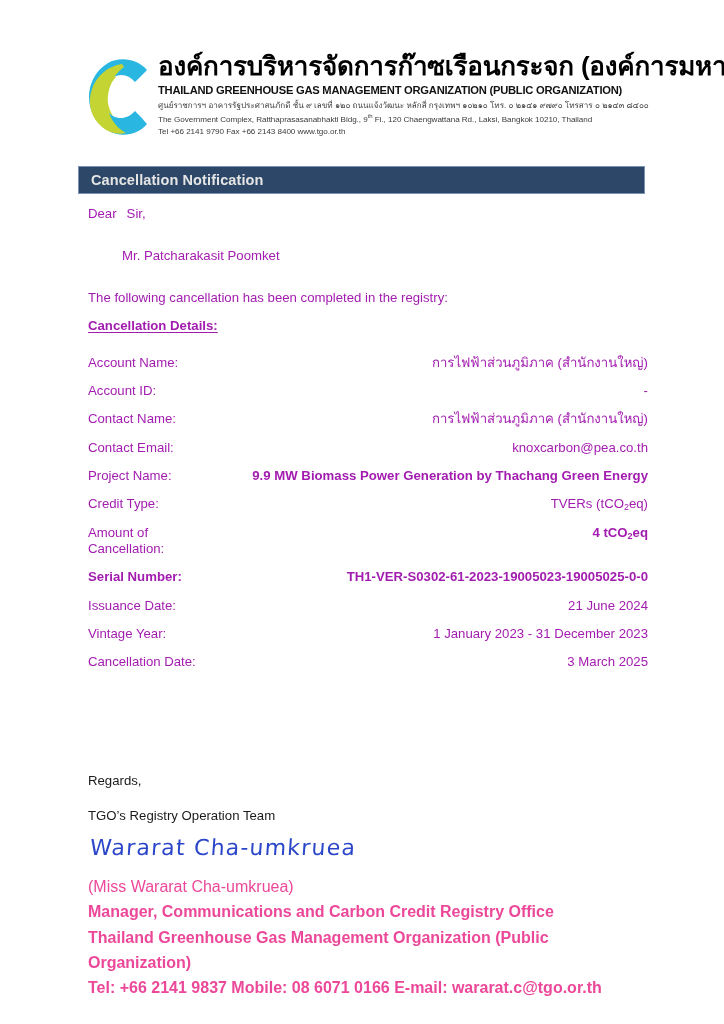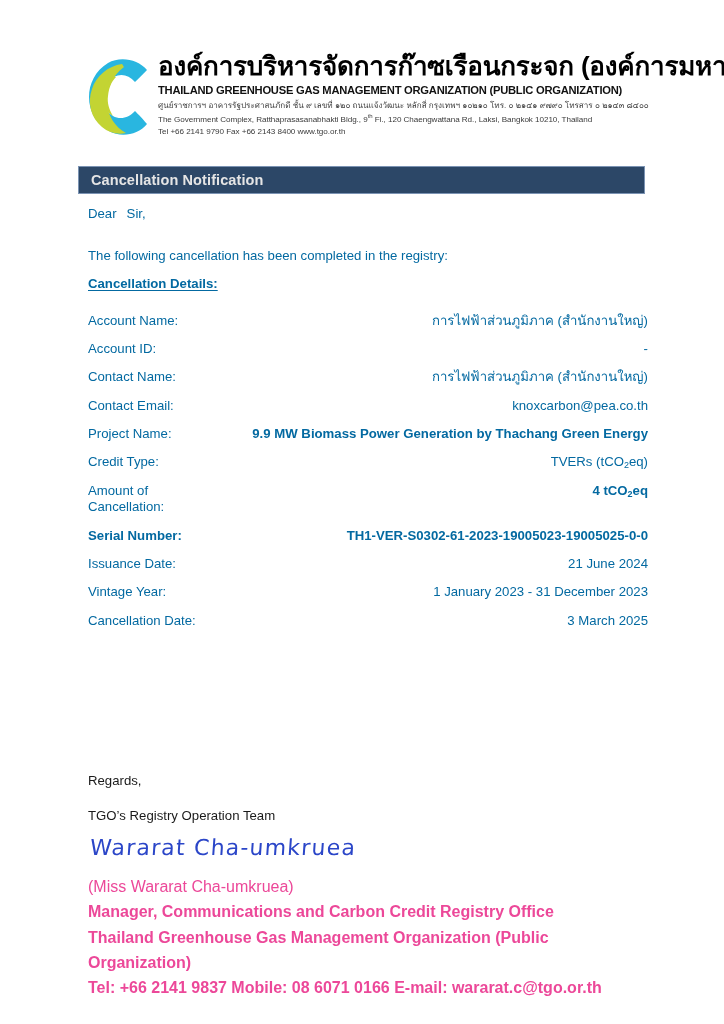--- a/index.html
+++ b/index.html
@@ -95,21 +95,21 @@
     letter-spacing: 0.1px;
   }
 
   
   .body {
     position: absolute;
     left: 88px;
     top: 206px;
     width: 560px;
     font-size: 13.2px;
-    color: #0369a1;
+    color: #a21caf;
   }
   .salutation {
     margin: 0 0 26px 0;
     line-height: 1.2;
   }
   .salutation .sp { display: inline-block; width: 10px; }
   .recipient {
     margin: 0 0 26px 34px;
     line-height: 1.2;
   }
@@ -198,20 +198,21 @@
   </div>
 
   <div class="title-bar">
     <div class="t">Cancellation Notification</div>
   </div>
 
   <div class="body">
 
     <p class="salutation"><span>Dear</span><span class="sp"></span><span>Sir,</span></p>
 
+    <p class="recipient">Mr. Patcharakasit Poomket</p>
 
     <p class="intro">The following cancellation has been completed in the registry:</p>
 
     <p class="section-head">Cancellation Details:</p>
 
     <table class="details">
       <tbody>
         <tr>
           <td class="lbl">Account Name:</td>
           <td class="val">การไฟฟ้าส่วนภูมิภาค (สำนักงานใหญ่)</td>

